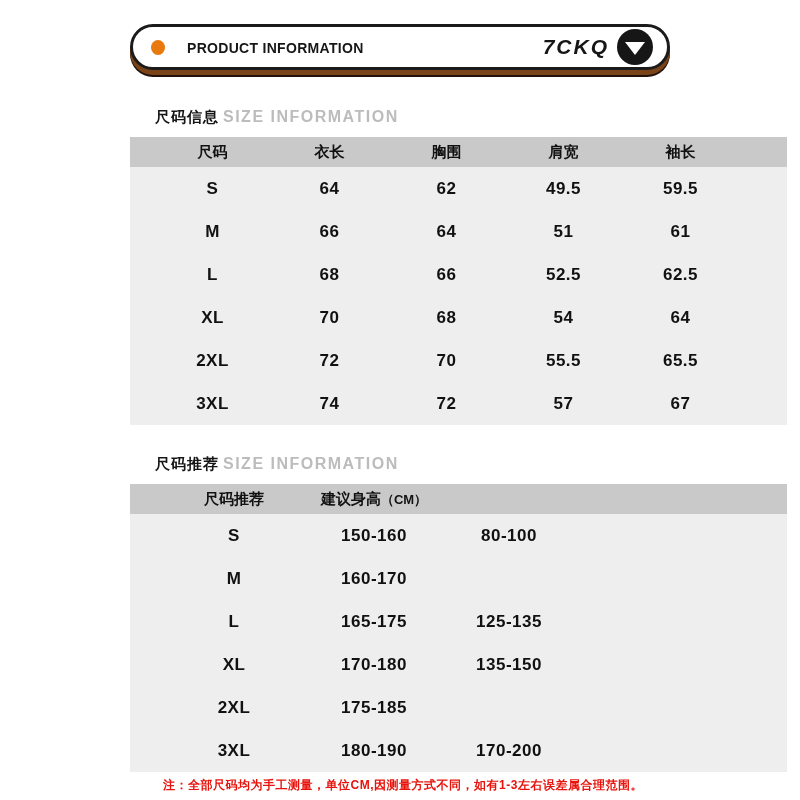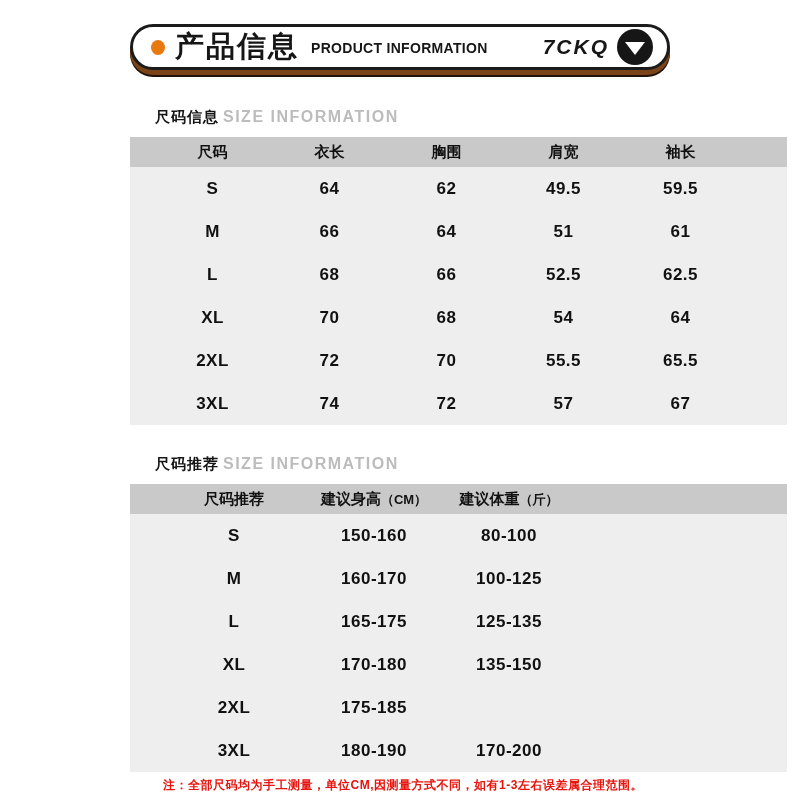--- a/index.html
+++ b/index.html
@@ -88,21 +88,20 @@
     letter-spacing:0.5px; white-space:nowrap;
   }
 </style>
 </head>
 <body>
 
 <div class="page">
 
   <div class="pill">
     <span class="dot"></span>
-    <span class="title-cn">产品信息</span>
     <span class="title-en">PRODUCT INFORMATION</span>
     <span class="brand">7CKQ</span>
     <span class="brand-circle">
       <span class="tri-down"></span>
     </span>
   </div>
 
   <div class="section-head s1">
     <span class="sec-cn">尺码信息</span>
     <span class="sec-en">SIZE INFORMATION</span>
@@ -164,32 +163,30 @@
 
   <div class="section-head s2">
     <span class="sec-cn">尺码推荐</span>
     <span class="sec-en">SIZE INFORMATION</span>
   </div>
 
   <div class="tbl t2">
     <div class="thead cols3" id="t2-head">
         <div class="th"><span>尺码推荐</span><span class="unit"></span></div>
         <div class="th"><span>建议身高</span><span class="unit">（CM）</span></div>
-        <div class="th"><span>建议体重</span><span class="unit">（斤）</span></div>
       </div>
     <div class="tbody" id="t2-body">
         <div class="tr cols3">
           <div class="td">S</div>
           <div class="td">150-160</div>
           <div class="td">80-100</div>
         </div>
         <div class="tr cols3">
           <div class="td">M</div>
           <div class="td">160-170</div>
-          <div class="td">100-125</div>
         </div>
         <div class="tr cols3">
           <div class="td">L</div>
           <div class="td">165-175</div>
           <div class="td">125-135</div>
         </div>
         <div class="tr cols3">
           <div class="td">XL</div>
           <div class="td">170-180</div>
           <div class="td">135-150</div>

